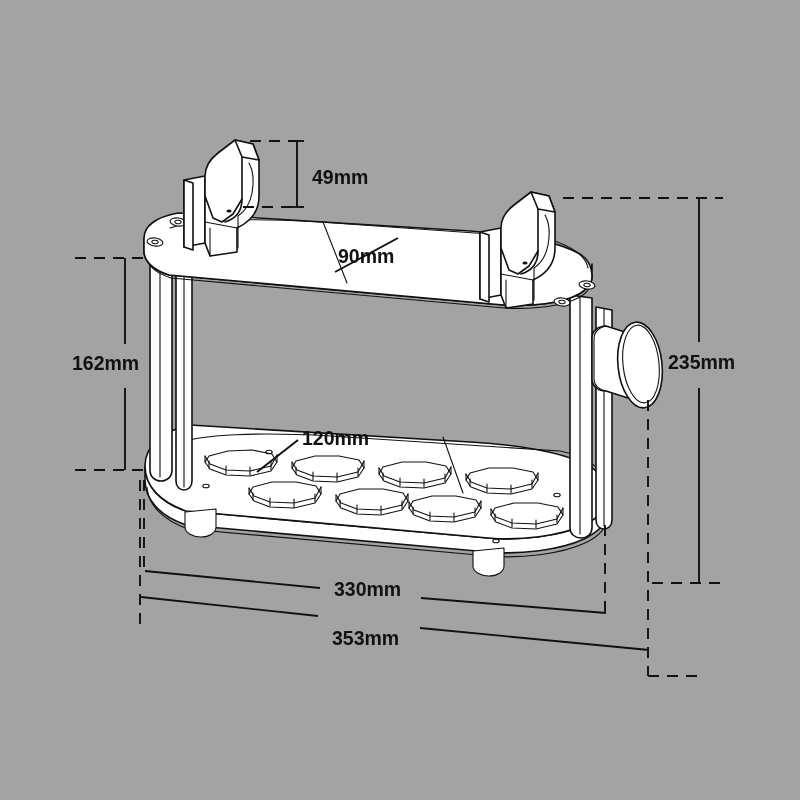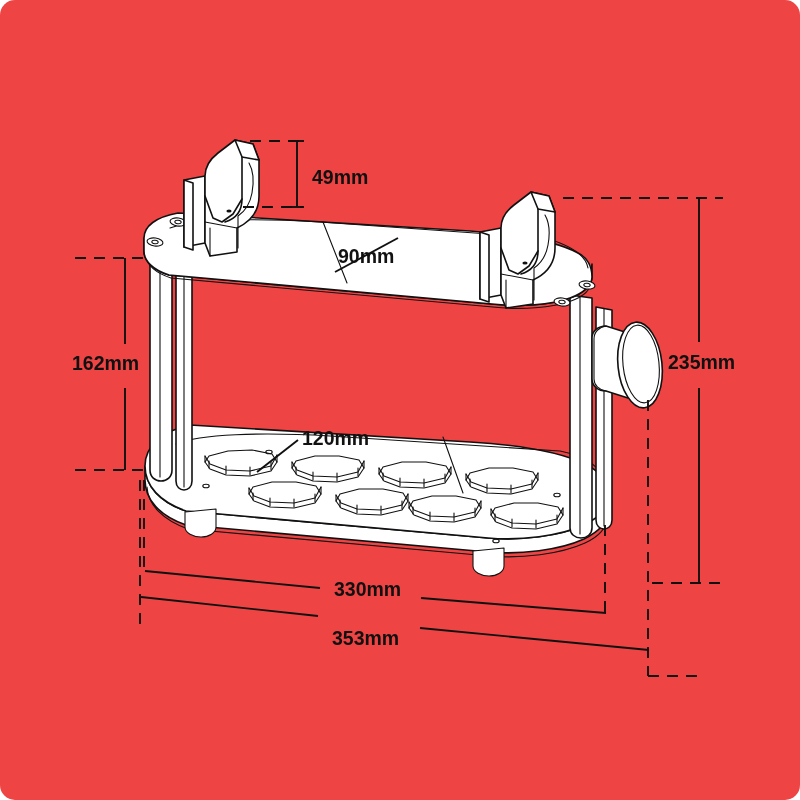--- a/index.html
+++ b/index.html
@@ -1,18 +1,18 @@
 <!DOCTYPE html>
 <html><head>
 <meta charset="utf-8">
 <style>
   html,body{margin:0;padding:0;background:#ffffff;}
   body{width:800px;height:800px;overflow:hidden;
        font-family:"Liberation Sans","DejaVu Sans",sans-serif;}
-  #stage{position:relative;width:800px;height:800px;background:#ef4444;border-radius:15px;}
+  #stage{position:relative;width:800px;height:800px;background:#a3a3a3;}
   svg{display:block;position:absolute;top:0;left:0;}
   .ln{fill:none;stroke:#111111;stroke-width:1.6;stroke-linecap:round;stroke-linejoin:round;}
   .ln-t{fill:none;stroke:#111111;stroke-width:1.1;stroke-linecap:round;stroke-linejoin:round;}
   .fillw{fill:#ffffff;stroke:#111111;stroke-width:1.6;stroke-linejoin:round;stroke-linecap:round;}
   .fillw-t{fill:#ffffff;stroke:#111111;stroke-width:1.1;stroke-linejoin:round;stroke-linecap:round;}
   .dim{fill:none;stroke:#111111;stroke-width:1.9;stroke-linecap:butt;}
   .dash{fill:none;stroke:#111111;stroke-width:1.9;stroke-linecap:butt;
         stroke-dasharray:11 8;}
   .dimtxt{font-family:"Liberation Sans","DejaVu Sans",sans-serif;
           font-size:19.5px;font-weight:700;fill:#111111;

